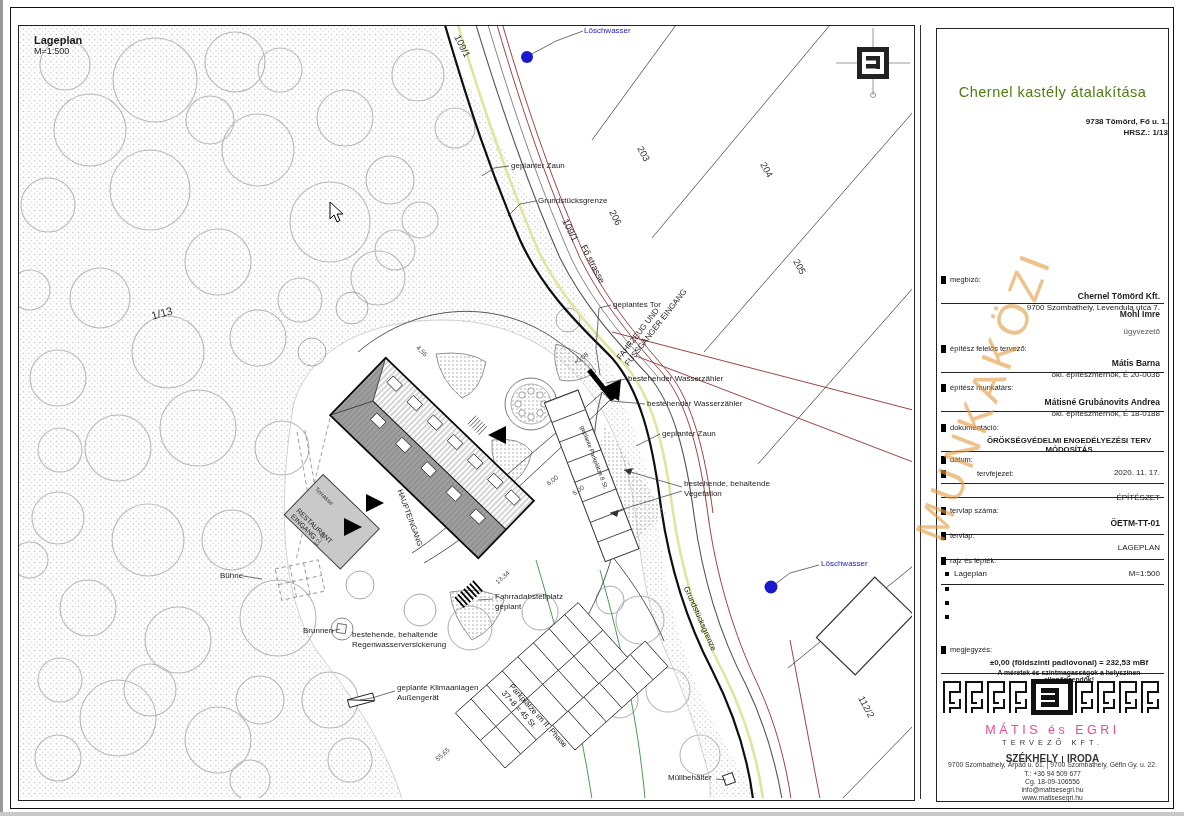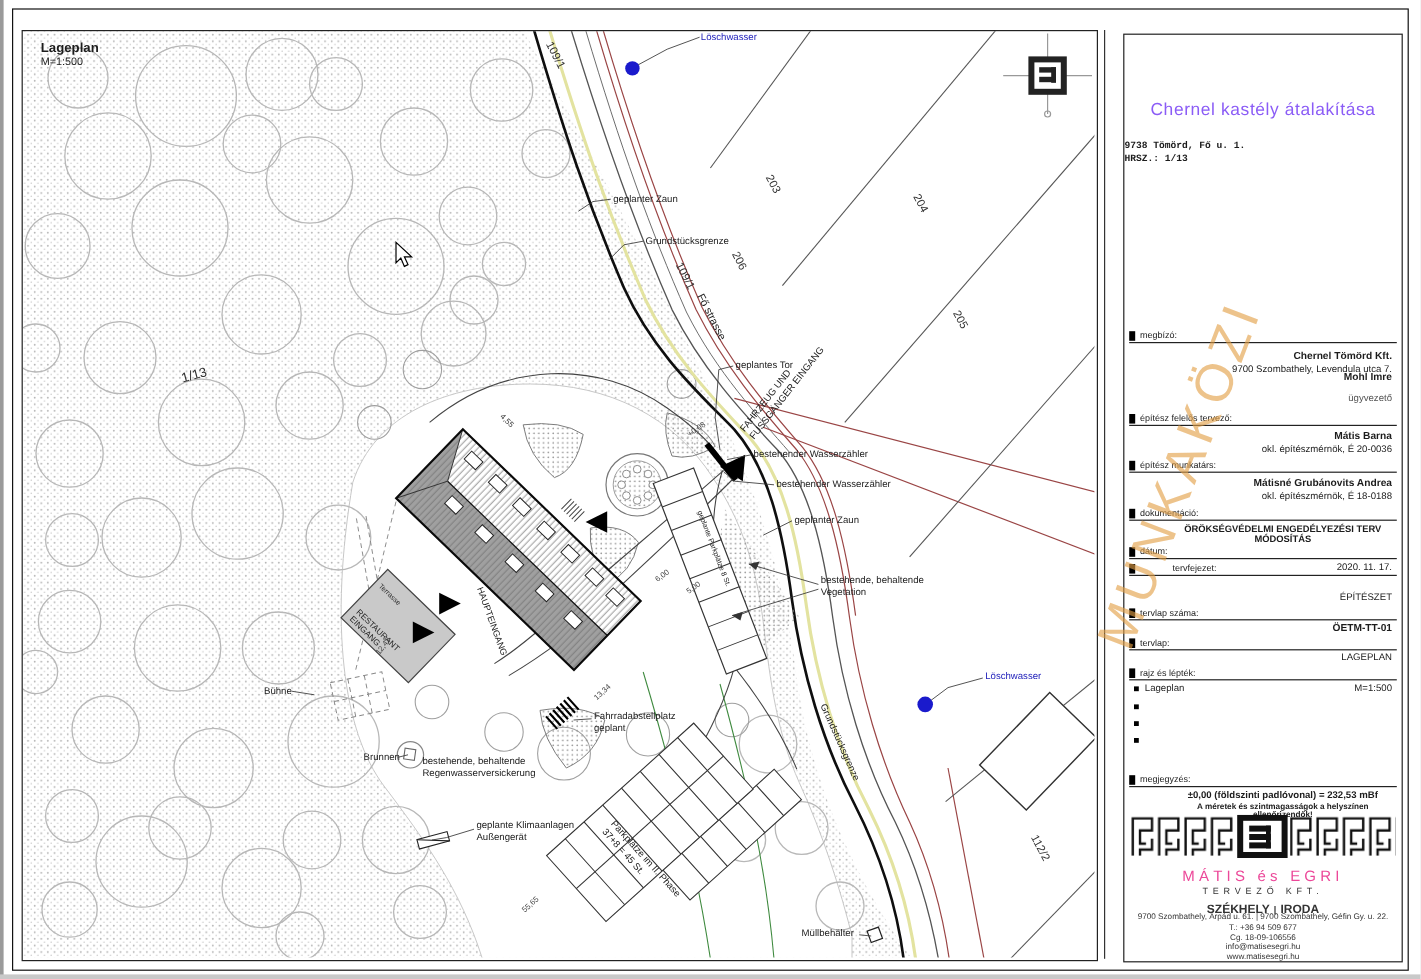--- a/index.html
+++ b/index.html
@@ -18,23 +18,23 @@
   .lbl.tiny{font-size:6px;}
   .corner{position:absolute;left:34px;top:34px;}
   .corner .t1{font-weight:bold;font-size:11px;}
   .corner .t2{font-size:9px;}
   .watermark{position:absolute;left:952px;top:498px;font-size:44px;letter-spacing:5px;
              font-weight:400;color:rgba(226,158,68,0.62);transform:rotate(-69deg);
              transform-origin:0 100%;white-space:nowrap;z-index:30;pointer-events:none;}
   
   .tb{position:absolute;left:936px;top:28px;width:231px;height:772px;border:1.3px solid #222;z-index:5;}
   .tb .abs{position:absolute;left:0;width:100%;}
-  .tb .title{text-align:center;font-size:14.5px;letter-spacing:.5px;color:#8b5cf6;}
-  .tb .addr{text-align:left;font-size:8px;font-weight:bold;line-height:1.35;font-family:Liberation Mono, monospace;}
-  .fld-head{position:absolute;left:4px;right:4px;border-bottom:1px solid #222;display:flex;align-items:flex-end;padding-bottom:1px;}
+  .tb .title{text-align:center;font-size:14.5px;letter-spacing:.5px;color:#4d7c0f;}
+  .tb .addr{text-align:right;font-size:8px;font-weight:bold;line-height:1.35;}
+  .fld-head{position:absolute;left:4px;right:4px;border-bottom:1px solid #222;display:flex;align-items:flex-end;padding-bottom:19px;}
   .fld-head .mark{display:inline-block;width:5px;height:8px;background:#000;margin-right:4px;}
   .fld-head .fl{font-size:7.5px;color:#222;}
   .val{position:absolute;right:8px;text-align:right;font-size:8px;}
   .val.b{font-weight:bold;font-size:8.5px;padding-left:33px;}
   .val.c{left:8px;text-align:center;right:8px;}
   .val.grey{color:#555;}
   .li-row{position:absolute;left:8px;right:8px;font-size:8px;display:flex;justify-content:space-between;}
   .li-row .bullet,.bullet-only{display:inline-block;width:4px;height:4px;background:#000;margin-right:5px;margin-top:2px;}
   .bullet-only{position:absolute;left:8px;}
   .lg-name{text-align:center;font-size:12.5px;letter-spacing:3.5px;color:#ec4899;}

